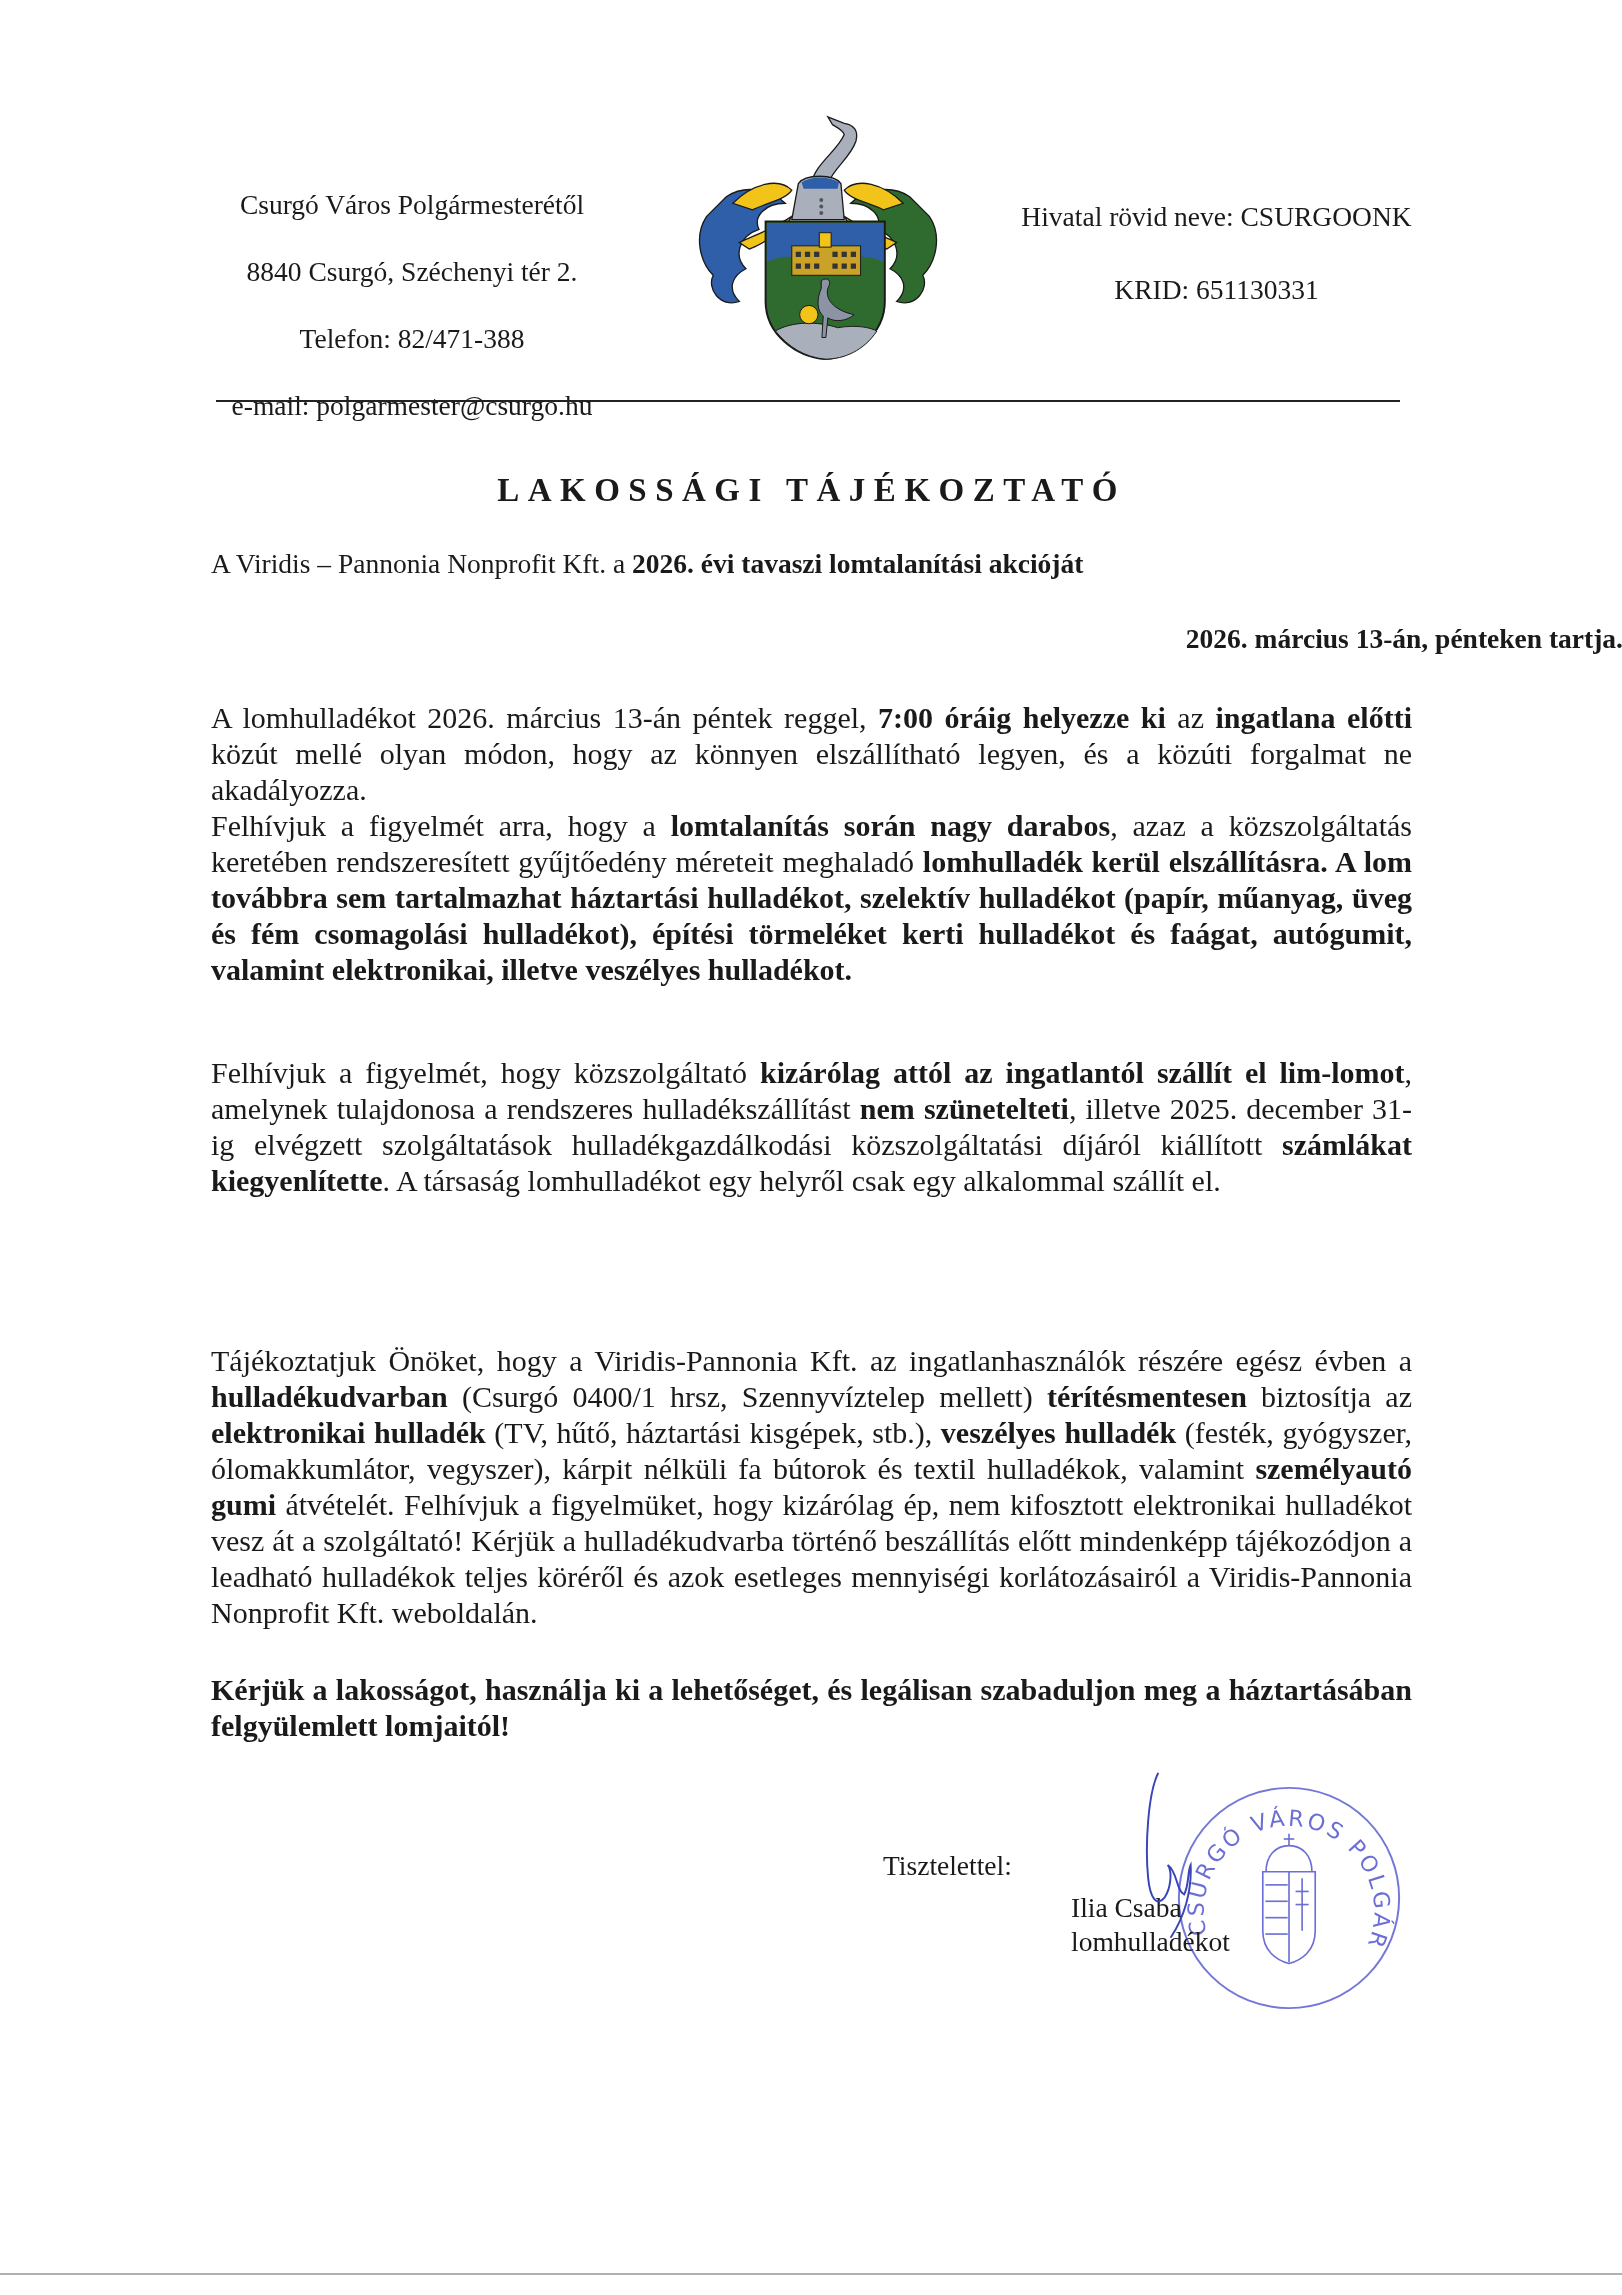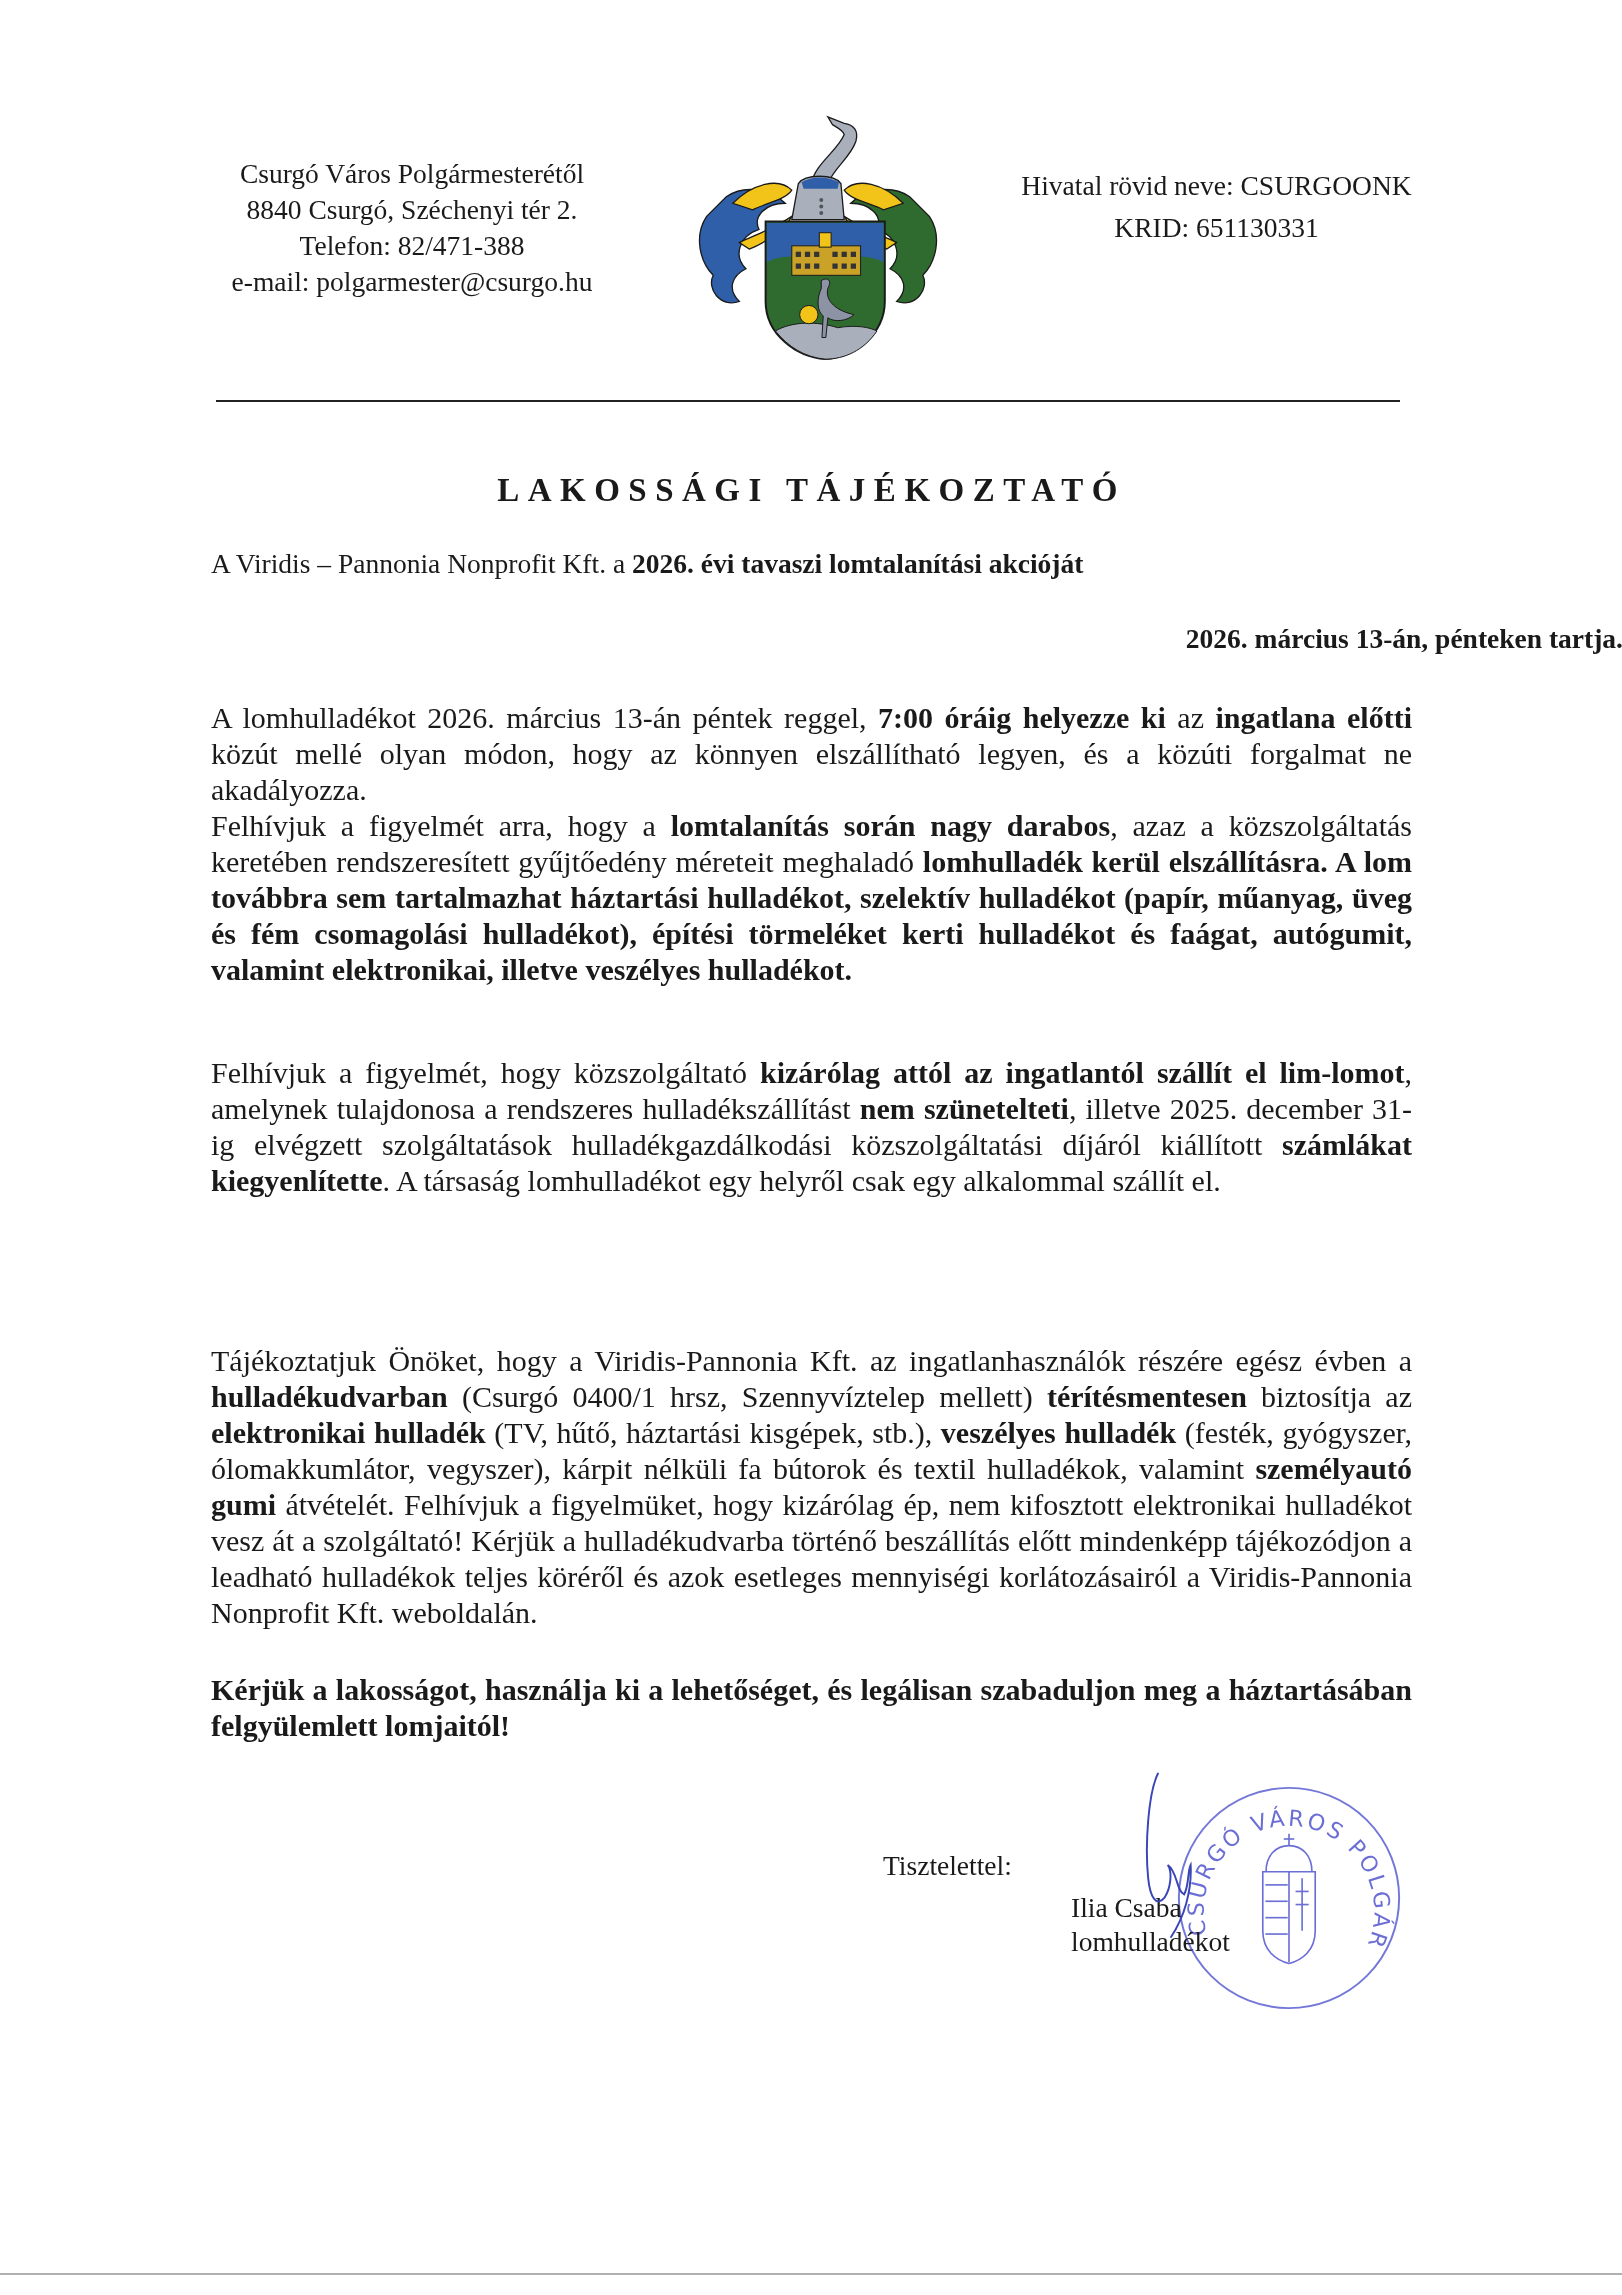--- a/index.html
+++ b/index.html
@@ -3,21 +3,21 @@
   <meta charset="utf-8">
   <style>
     html, body { margin: 0; padding: 0; background: #ffffff; }
     body { width: 1623px; height: 2295px; position: relative; overflow: hidden;
            font-family: "Liberation Serif", "DejaVu Serif", serif; color: #1a1a1a; }
     .abs { position: absolute; }
 
     
     .lh-left { left: 196px; top: 156px; width: 432px; text-align: center; font-size: 27.5px; line-height: 36px; }
     .lh-right { left: 955px; top: 165px; width: 523px; text-align: center; font-size: 27.5px; line-height: 42px; }
-    .lh-left div, .lh-right div { white-space: nowrap; }
+    .lh-left div, .lh-right div { white-space: nowrap; margin-top: 31px; }
     .crest { left: 687px; top: 105px; width: 262px; height: 262px; }
     .divider { left: 216px; top: 400px; width: 1184px; height: 0; border-top: 2px solid #222; }
 
     
     .title { left: 0; width: 1623px; top: 472px; text-align: center; font-size: 33px; font-weight: bold;
              letter-spacing: 8.5px; }
 
     .intro { left: 211px; top: 548px; font-size: 27.5px; white-space: nowrap; }
     .date-line { left: 0; width: 1623px; top: 623px; text-align: right; font-size: 27.5px; font-weight: bold; }
 

